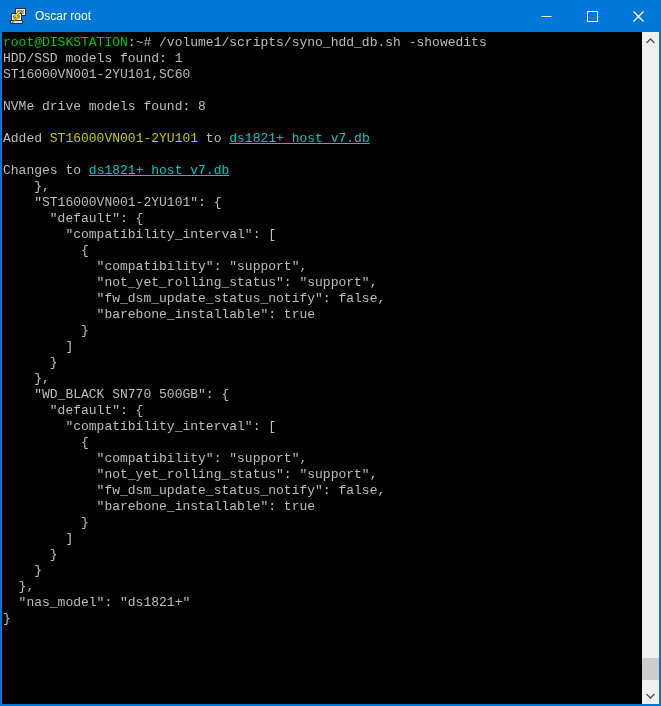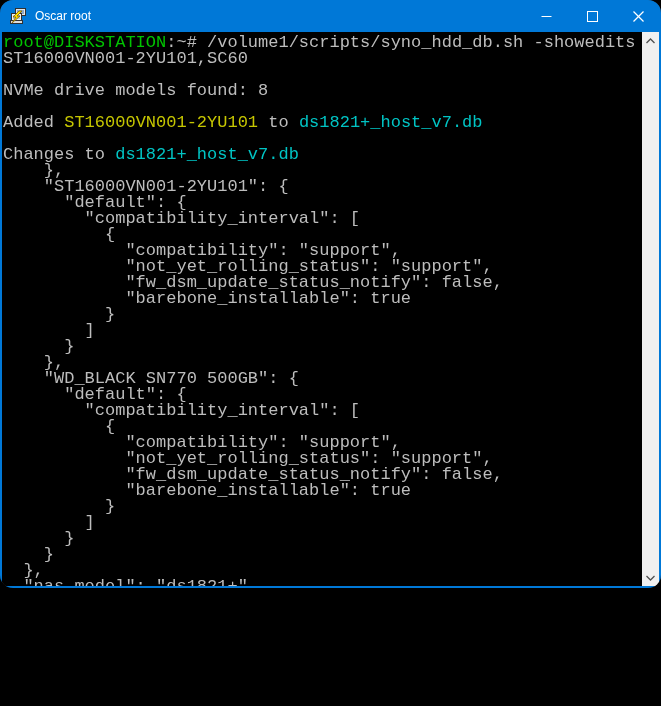--- a/index.html
+++ b/index.html
@@ -1,23 +1,22 @@
 <!DOCTYPE html>
 <html style="--accent: #0078D7; --c-default: #BDBDBD; --c-green: #00C400; --c-yellow: #C6C600; --c-cyan: #00C4C4; --sb-track: #F0F0F0; --sb-thumb: #CDCDCD;"><head>
 <meta charset="utf-8">
 <style>
   html,body{margin:0;padding:0;background:#000;}
   .window{
     position:relative;
-    width:661px;height:588px;
+    width:661px;height:706px;
     box-sizing:border-box;
     background:#404040;
     font-family:"Liberation Sans", sans-serif;
     overflow:hidden;
-    border-radius:13px;
   }
   
   .titlebar{
     position:absolute;top:0;left:0;right:0;height:32px;
     background:var(--accent,#0078D7);
     display:flex;align-items:center;
   }
   .app-icon{width:18px;height:18px;margin-left:9px;display:flex;align-items:center;justify-content:center;}
   .title-text{
     color:#fff;font-size:12px;margin-left:8px;
@@ -32,28 +31,28 @@
     position:absolute;top:32px;left:0;right:0;bottom:0;
     background:#000;
     border-left:2px solid var(--accent,#0078D7);
     border-right:2px solid var(--accent,#0078D7);
     border-bottom:2px solid var(--accent,#0078D7);
     box-sizing:border-box;
   }
   .term-content{
     position:absolute;top:3px;left:1px;right:17px;bottom:0;
     font-family:"Liberation Mono","DejaVu Sans Mono",monospace;
-    font-size:17px;
+    font-size:13px;
     overflow:hidden;
   }
   .term-line{height:16px;line-height:16px;white-space:pre;}
   .c-default{color:var(--c-default,#BDBDBD);}
   .c-green{color:var(--c-green,#00C400);}
   .c-yellow{color:var(--c-yellow,#C6C600);}
-  .c-cyan{color:var(--c-cyan,#00C4C4);}
+  .c-cyan{color:var(--c-cyan,#00C4C4);text-decoration:underline;}
   
   .scrollbar{
     position:absolute;top:0;right:0;bottom:0;width:17px;
     background:var(--sb-track,#F0F0F0);
   }
   .sb-btn{position:absolute;left:0;width:17px;height:17px;display:flex;align-items:center;justify-content:center;}
   .sb-btn.up{top:0;}
   .sb-btn.down{bottom:0;}
   .sb-thumb{
     position:absolute;left:0;width:17px;height:22px;top:626px;
@@ -96,20 +95,21 @@
           <line x1="0.5" y1="0.5" x2="10.5" y2="10.5" stroke="#ffffff" stroke-width="1.2"></line>
           <line x1="10.5" y1="0.5" x2="0.5" y2="10.5" stroke="#ffffff" stroke-width="1.2"></line>
         </svg>
       </div>
     </div>
   </div>
 
   <div class="term">
     <div class="term-content" id="term-content">
         <div class="term-line"><span class="c-green">root@DISKSTATION</span><span class="c-default">:~# /volume1/scripts/syno_hdd_db.sh -showedits</span></div>
+        <div class="term-line"><span class="c-default">HDD/SSD models found: 1</span></div>
         <div class="term-line"><span class="c-default">ST16000VN001-2YU101,SC60</span></div>
         <div class="term-line"></div>
         <div class="term-line"><span class="c-default">NVMe drive models found: 8</span></div>
         <div class="term-line"></div>
         <div class="term-line"><span class="c-default">Added </span><span class="c-yellow">ST16000VN001-2YU101</span><span class="c-default"> to </span><span class="c-cyan">ds1821+_host_v7.db</span></div>
         <div class="term-line"></div>
         <div class="term-line"><span class="c-default">Changes to </span><span class="c-cyan">ds1821+_host_v7.db</span></div>
         <div class="term-line"><span class="c-default">    },</span></div>
         <div class="term-line"><span class="c-default">    "ST16000VN001-2YU101": {</span></div>
         <div class="term-line"><span class="c-default">      "default": {</span></div>

